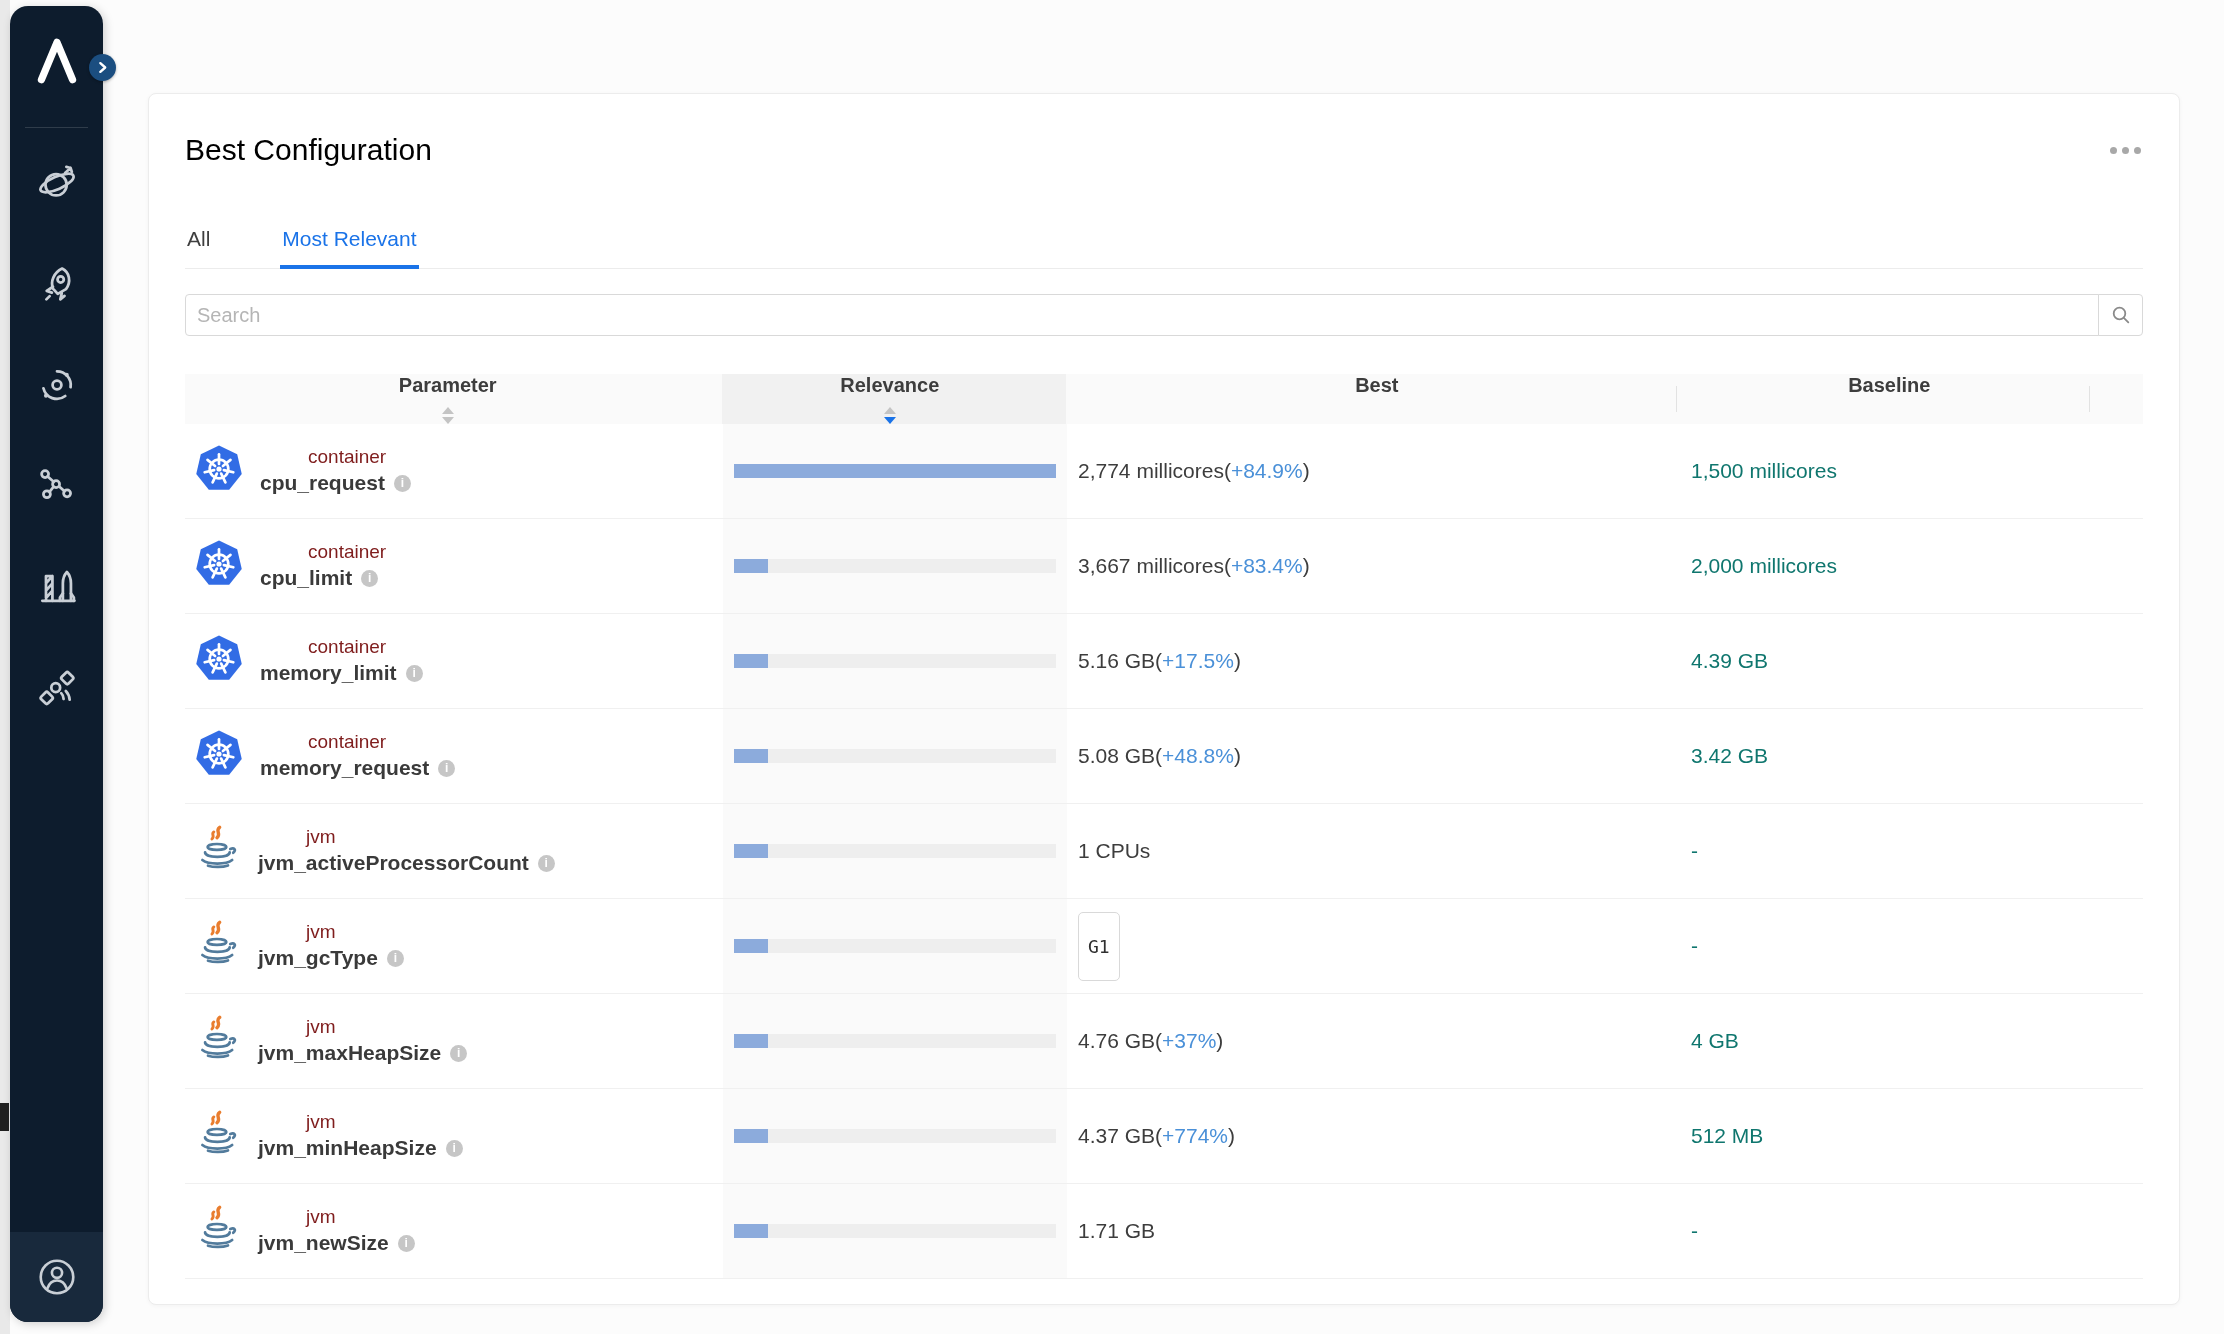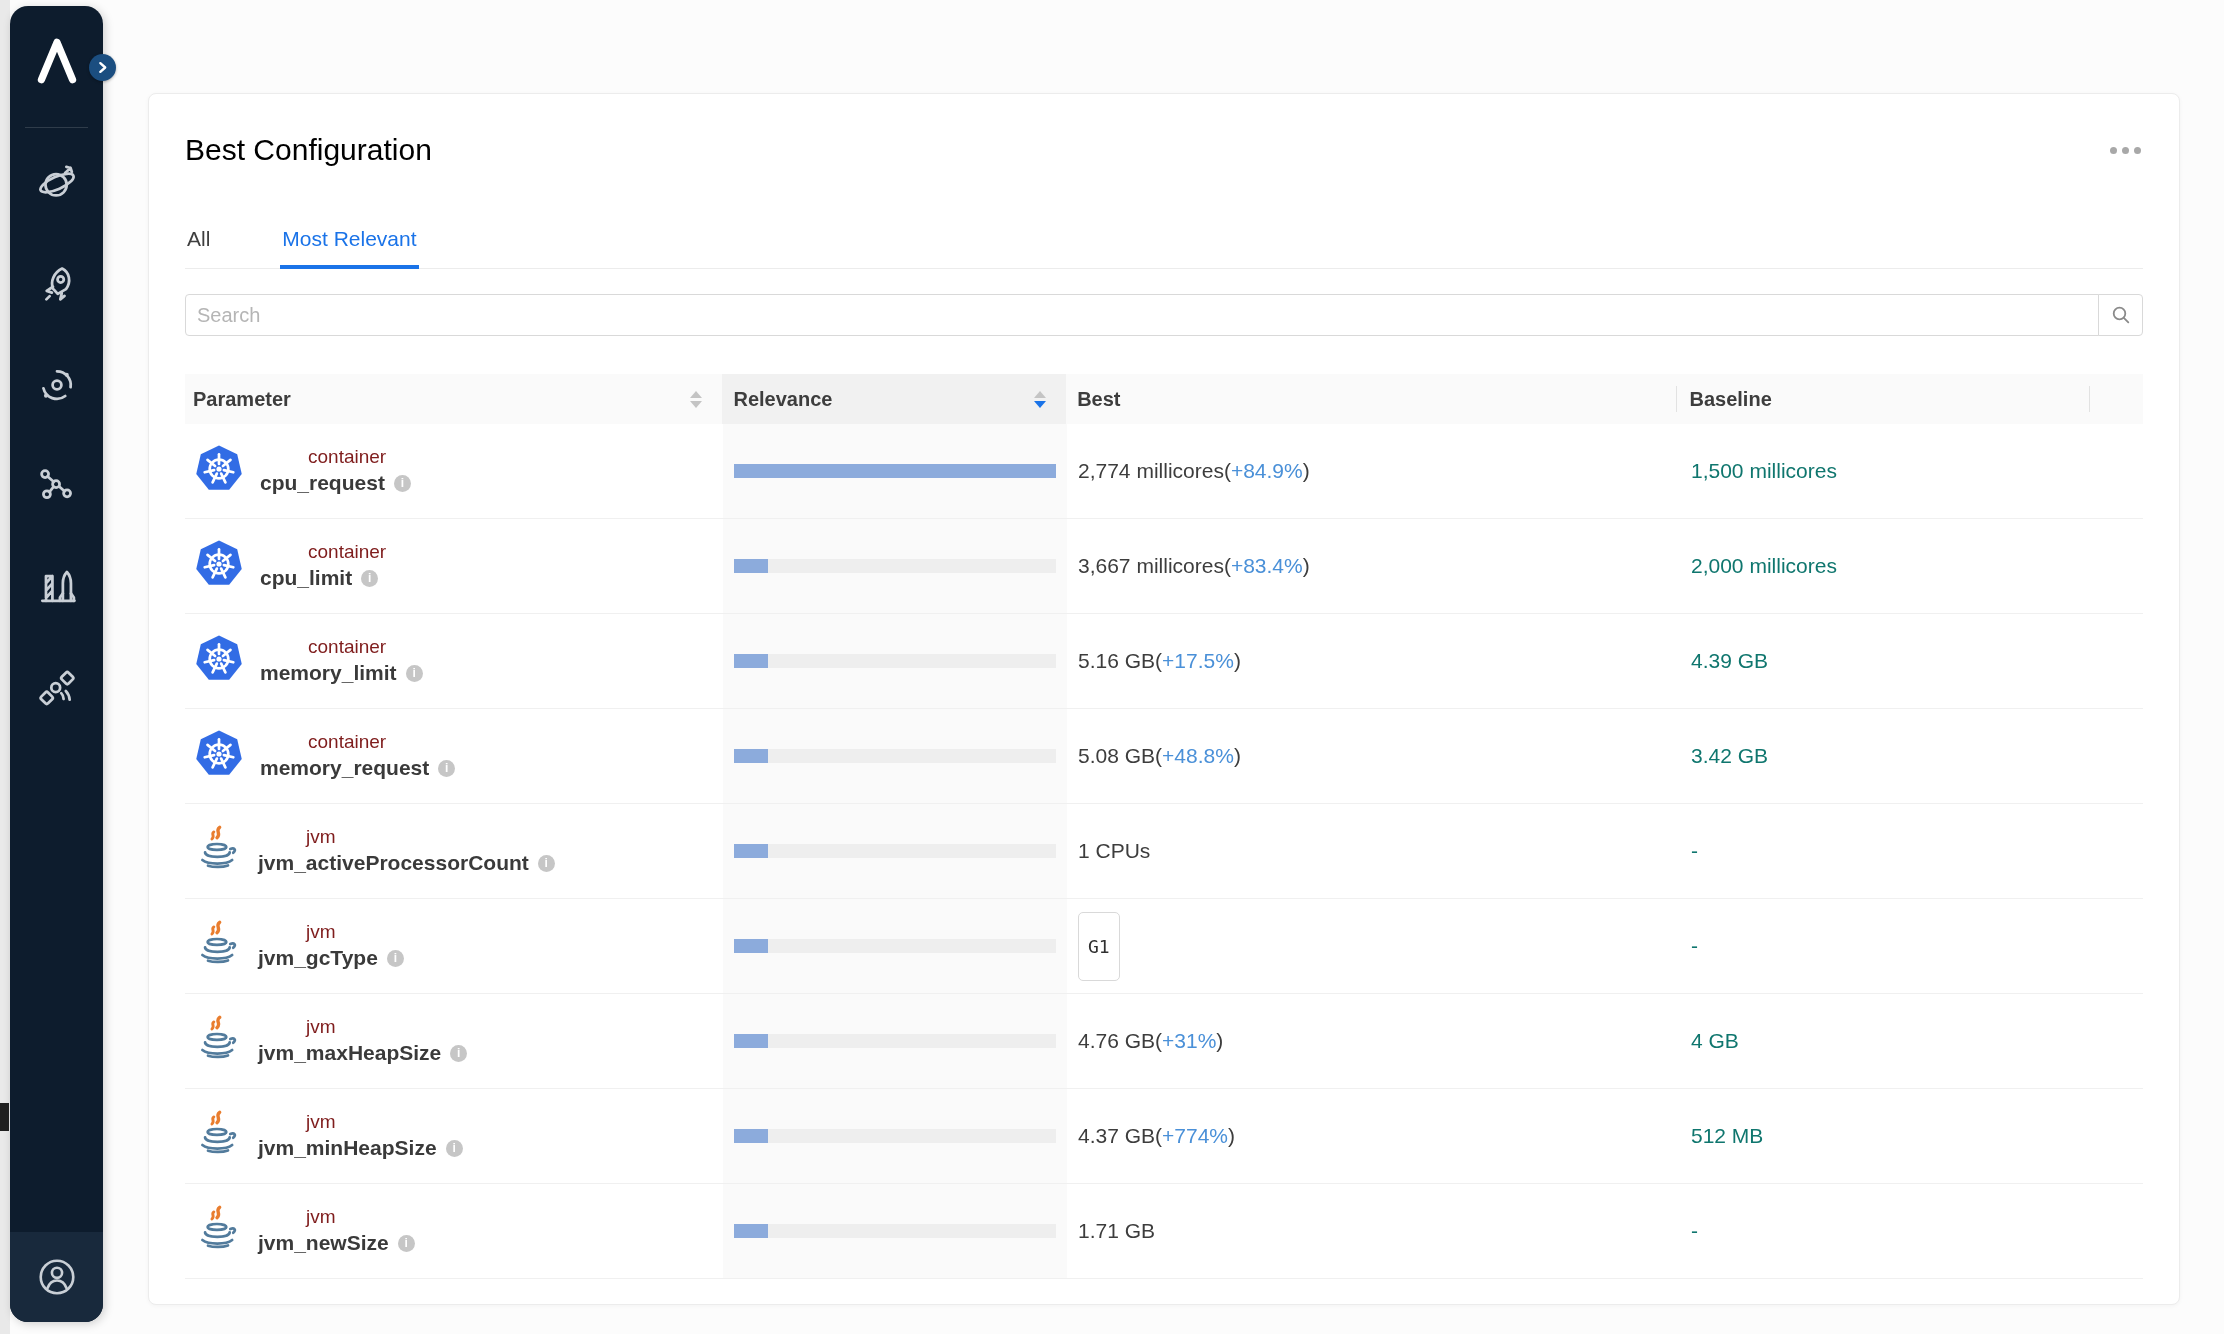--- a/index.html
+++ b/index.html
@@ -40,21 +40,21 @@
   .searchbar{margin-top:25px;display:flex;height:42px;}
   .search-input{flex:1;border:1px solid #d9d9d9;border-radius:4px 0 0 4px;padding:0 11px;font-size:20px;
                 color:#555;outline:none;box-sizing:border-box;font-family:Liberation Sans, sans-serif;background:#fff;}
   .search-input::placeholder{color:#b5b5b5;}
   .search-btn{width:45px;border:1px solid #d9d9d9;border-radius:0 4px 4px 0;margin-left:-1px;background:#fff;
               display:flex;align-items:center;justify-content:center;cursor:pointer;}
 
   
   .table{margin-top:38px;}
   .thead{display:flex;height:50px;background:#fafafa;align-items:center;font-size:20px;font-weight:700;color:#3d3d3d;}
-  .th{display:flex;align-items:center;box-sizing:border-box;height:100%;}
+  .th{display:flex;align-items:center;box-sizing:border-box;height:100%;flex-direction:column;}
   .th-parameter{width:538px;justify-content:space-between;padding:0 20px 0 8px;cursor:pointer;}
   .th-relevance{width:344px;background:#f1f1f1;justify-content:space-between;padding:0 20px 0 11px;cursor:pointer;}
   .th-best{width:611px;padding-left:11px;}
   .th-baseline{width:413px;padding-left:13px;position:relative;}
   .th-filler{width:54px;position:relative;}
   .th-baseline::before,.th-filler::before{content:"";position:absolute;left:0;top:12px;width:1px;height:26px;background:#e2e2e2;}
   .sorter{display:flex;flex-direction:column;gap:3px;}
   .car{width:0;height:0;border-left:6px solid transparent;border-right:6px solid transparent;}
   .car-up{border-bottom:7px solid #c4c4c4;}
   .car-down{border-top:7px solid #c4c4c4;}
@@ -480,21 +480,21 @@
       </span>
     </div>
     <div class="td td-relevance">
       <span class="track">
         <span class="fill" style="width: 10.5%;"></span>
       </span>
     </div>
     <div class="td td-best">
       <span class="best-value">4.76 GB</span>
               <span class="best-paren po"> (</span>
-              <span class="best-delta">+31%</span>
+              <span class="best-delta">+37%</span>
               <span class="best-paren pc">)</span>
 
     </div>
     <div class="td td-baseline">4 GB</div>
   </div>
 
   <div class="tr">
     <div class="td td-parameter">
 
       <span class="picon ic-java">

